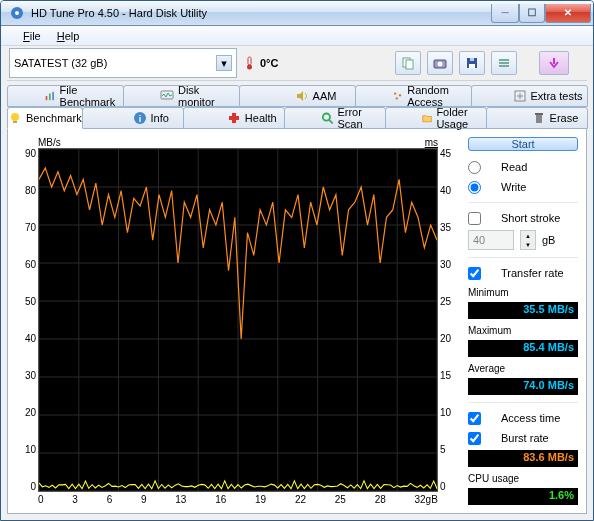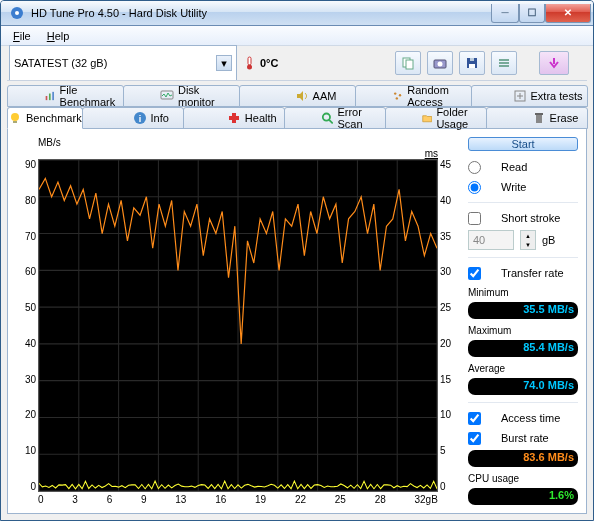--- a/index.html
+++ b/index.html
@@ -9,46 +9,46 @@
 
 .titlebar { height: 28px; background: linear-gradient(to bottom, #f8fbfe 0%, #d6e5f5 45%, #b9d1ed 46%, #cfe0f3 100%); display: flex; align-items: center; padding: 0 0 0 8px; border-bottom: 1px solid #6a8bb3; }
 .titlebar .icon { width: 16px; height: 16px; margin-right: 6px; }
 .titlebar .title { flex: 1; color: #000; font-weight: normal; }
 .winbtns { display: flex; height: 19px; margin-right:2px; }
 .winbtn { width: 28px; height: 19px; margin-left: 0; border: 1px solid #7a95b5; border-top:none; border-radius: 0 0 3px 3px; display:flex; align-items:center; justify-content:center; color:#45607c; font-size:10px; font-weight:bold; }
 .winbtn.min { background: linear-gradient(#e6eefb,#c2d7f0); }
 .winbtn.max { background: linear-gradient(#e6eefb,#c2d7f0); width:26px;}
 .winbtn.close { width:46px; background: linear-gradient(to bottom,#f3a29a,#e15b4e 45%,#cf3b2c 46%,#e1634f); color:#fff; }
 
-.menubar { height: 22px; background: linear-gradient(#fafcff,#e7effb); display: flex; align-items: center; padding: 0 4px; border-bottom: 1px solid #cfd9e6; }
+.menubar { height: 22px; background: linear-gradient(#fafcff,#e7effb); display: flex; align-items: center; padding: 0 14px; border-bottom: 1px solid #cfd9e6; }
 .menubar span { padding: 2px 8px; cursor: default; }
 .menubar span u { text-decoration: underline; }
 
 .toolbar1 { height: 34px; display: flex; align-items: center; padding: 4px 8px; gap: 6px; }
-.combo { width: 228px; height: 36px; border: 1px solid #9db4cf; background: #fff; display:flex; align-items:center; padding:0 4px; }
+.combo { width: 228px; height: 30px; border: 1px solid #9db4cf; background: #fff; display:flex; align-items:center; padding:0 4px; }
 .combo .txt { flex:1; }
 .combo .arrow { width:16px; height:16px; background:linear-gradient(#eaf1fb,#cbdcf0); border:1px solid #9db4cf; display:flex; align-items:center; justify-content:center; }
 .temp { display:flex; align-items:center; gap:3px; font-weight:bold; }
 .tbspacer { flex:1; }
 .tbbtn { width:26px; height:24px; border:1px solid #a5b9d2; background:linear-gradient(#f6faff,#dbe7f5); display:flex; align-items:center; justify-content:center; border-radius:2px; }
 .tbbtn.big { width:30px; background:linear-gradient(#f5e3f9,#e2c3ee); }
 .exitbtn { width:52px; height:24px; border:1px solid #a5b9d2; background:linear-gradient(#f6faff,#dbe7f5); border-radius:2px; display:flex; align-items:center; justify-content:center; }
 
 .hr { height:1px; background:#c9d3e1; margin:0 6px; }
 
 .tabs-outer { padding: 4px 6px 6px 6px; flex:1; display:flex; flex-direction:column; }
 .tabrow { display:flex; height:22px; }
 .tab { flex:1; border:1px solid #9db4cf; border-bottom:none; background:linear-gradient(#f6f9fd,#e3ecf7); display:flex; align-items:center; justify-content:center; gap:4px; margin-right:-1px; border-radius:3px 3px 0 0; font-size:11px; }
 .tab.inactive { background:linear-gradient(#f0f4fa,#dde6f2); position:relative; z-index:0; border-bottom:1px solid #9db4cf;padding-left:36px;}
 .tab.active { background:#fff; border-bottom:1px solid #fff; position:relative; z-index:2; }
 .tabrow2 .tab { flex:1; }
 .tabbody { flex:1; border:1px solid #9db4cf; background:#fff; margin-top:-1px; padding:8px; display:flex; gap:8px; }
 
 .chart-area { flex:1; display:flex; flex-direction:column; }
-.axis-labels { display:flex; font-size:10px;flex-direction:column; }
+.axis-labels { display:flex; font-size:10px; }
 .axis-labels .left { width:28px; text-align:left; }
 .axis-labels .right { flex:1; text-align:right; }
 .chart-canvas { position:relative; flex:1; display:flex; }
 .yl { width:22px; display:flex; flex-direction:column; justify-content:space-between; text-align:right; font-size:10px; padding:0 2px 0 0;}
 .yr { width:22px; display:flex; flex-direction:column; justify-content:space-between; text-align:left; font-size:10px; padding:0 0 0 2px;}
 .plot { flex:1; background:#000; position:relative; border:1px solid #555;}
 .plot svg { position:absolute; inset:0; width:100%; height:100%; }
 .grid line { stroke:#2a2a2a; stroke-width:1; }
 .transfer { stroke:#ff8c1a; stroke-width:1.2; fill:none; }
 .access { stroke:#ffff33; stroke-width:1; fill:none; }
@@ -57,21 +57,21 @@
 .side { width:110px; display:flex; flex-direction:column; gap:4px; font-size:11px;}
 .startbtn { height:14px; border:1px solid #4a8cd6; background:linear-gradient(#e7f2ff,#bcdaf8); border-radius:3px; color:#1a4f8a; font-weight:normal; display:flex; align-items:center; justify-content:center; margin-bottom:4px;}
 .radio, .check { display:flex; align-items:center; gap:20px; height:16px;}
 .radio input, .check input { margin:0; }
 .numrow { display:flex; align-items:center; gap:6px;}
 .num { width:46px; height:20px; border:1px solid #bcc; background:#f4f4f4; display:flex; align-items:center; padding:0 4px; color:#888;}
 .spin { width:16px; height:20px; border:1px solid #bcc; background:#eee; display:flex; flex-direction:column;}
 .spin div{flex:1; font-size:6px; display:flex; align-items:center; justify-content:center;}
 .sep { height:1px; background:#e2e8f0; margin:3px 0;}
 .statlabel { font-size:10px; margin-top:2px;}
-.statval { height:17px; background:#000; color:#00c8ff; font-weight:bold; text-align:right; padding:1px 4px 0 0; font-size:11px;border-radius:7px;}
+.statval { height:17px; background:#000; color:#00c8ff; font-weight:bold; text-align:right; padding:1px 4px 0 0; font-size:11px;}
 .statval.yellow { color:#ffff33; }
 .statval.orange { color:#ff8c1a; }
 .statval.green  { color:#2ee82e; }
 
 .ticon { width:14px; height:14px; }
 </style>
 </head>
 <body>
 
 <div class="window">

